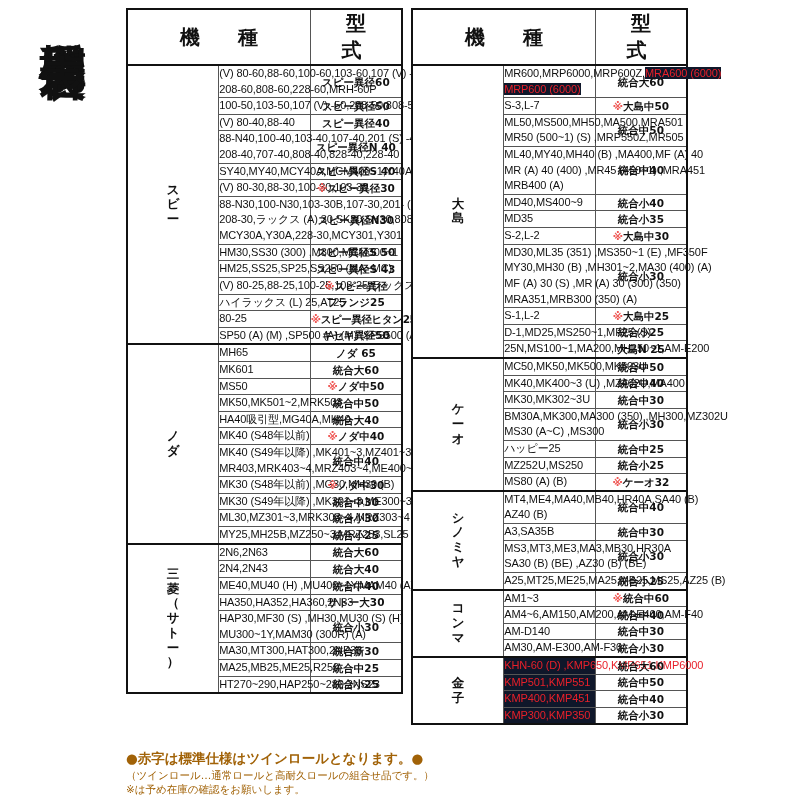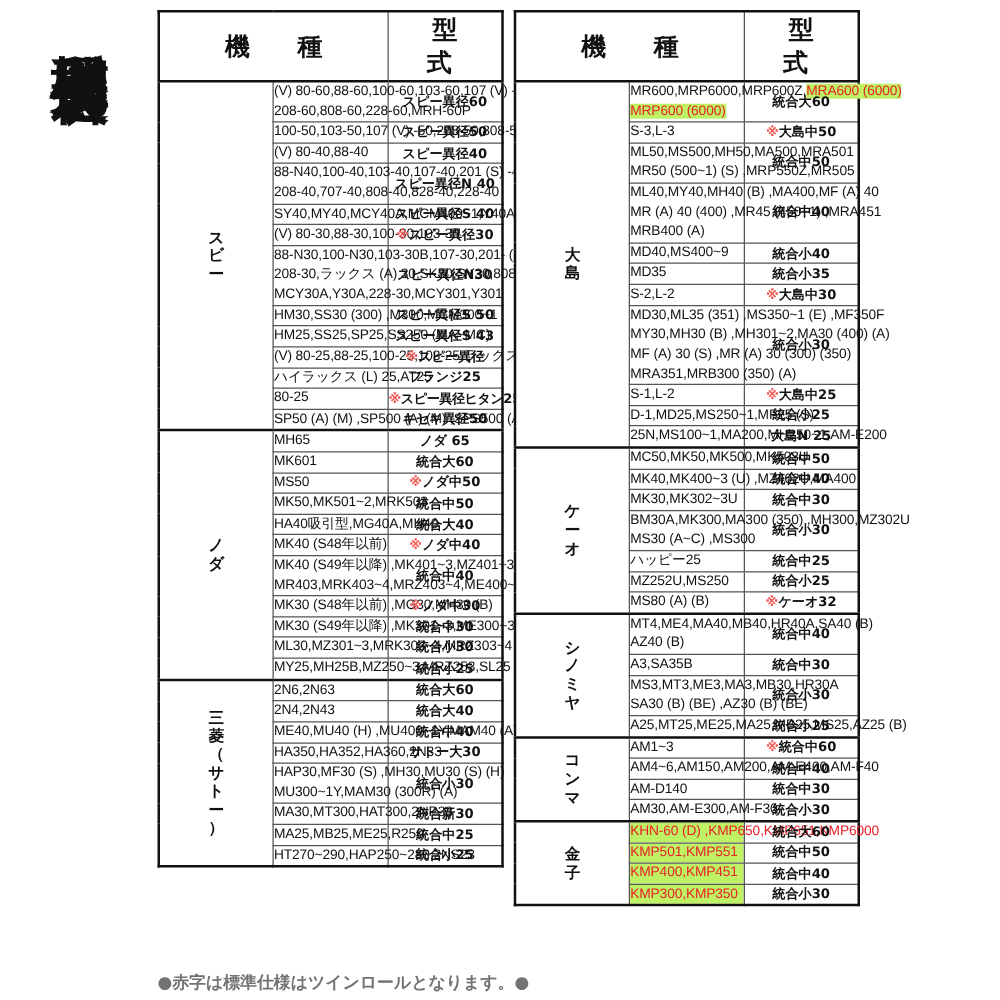--- a/index.html
+++ b/index.html
@@ -108,31 +108,31 @@
     font-weight: 700;
     color: #111;
     line-height: 1.35;
     padding: 2px 1px;
     white-space: nowrap;
   }
   td.type .ln { display: block; }
   .grpsep { border-top: 2px solid #111 !important; }
   .red {
     color: #e8202a;
-    background: #bef264;
+    background: #0f172a;
   }
   .mark { color: #ef5a57; font-weight: 700; }
   .smalltype { font-size: 8.5px; letter-spacing: -0.4px; }
   
   #note {
     position: absolute;
     left: 126px;
     bottom: 4px;
     width: 290px;
-    color: #737373;
+    color: #a16207;
     font-family: "DejaVu Sans", "Liberation Sans", sans-serif;
   }
   #note .l1 {
     font-size: 13.5px;
     font-weight: 700;
     line-height: 1.3;
     white-space: nowrap;
   }
   #note .l2, #note .l3 {
     font-size: 10.5px;
@@ -460,21 +460,21 @@
               <td class="models">
                 <span class="ln">MR600,MRP6000,MRP600Z,<span class="red">MRA600 (6000)</span></span>
                 <span class="ln"><span class="red">MRP600 (6000)</span></span>
               </td>
               <td class="type">
                 <span class="ln">統合大60</span>
               </td>
             </tr>
             <tr>
               <td class="models">
-                <span class="ln">S-3,L-3</span>
+                <span class="ln">S-3,L-7</span>
               </td>
               <td class="type">
                 <span class="ln"><span class="mark">※</span>大島中50</span>
               </td>
             </tr>
             <tr>
               <td class="models">
                 <span class="ln">ML50,MS500,MH50,MA500,MRA501</span>
                 <span class="ln">MR50 (500~1) (S) ,MRP550Z,MR505</span>
               </td>
@@ -726,15 +726,17 @@
                 <span class="ln">統合小30</span>
               </td>
             </tr>
           </tbody>
       </table>
     </div>
   </div>
 
   <div id="note">
     <div class="l1">●赤字は標準仕様はツインロールとなります。●</div>
+    <div class="l2">（ツインロール…通常ロールと高耐久ロールの組合せ品です。）</div>
+    <div class="l3">※は予め在庫の確認をお願いします。</div>
   </div>
 
 </div>
 
 </body></html>

